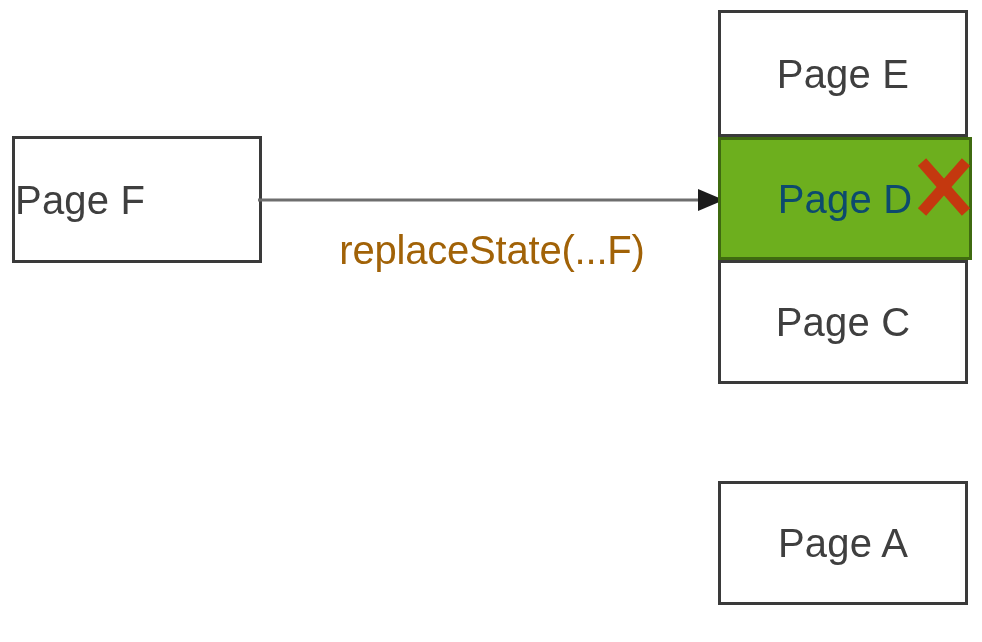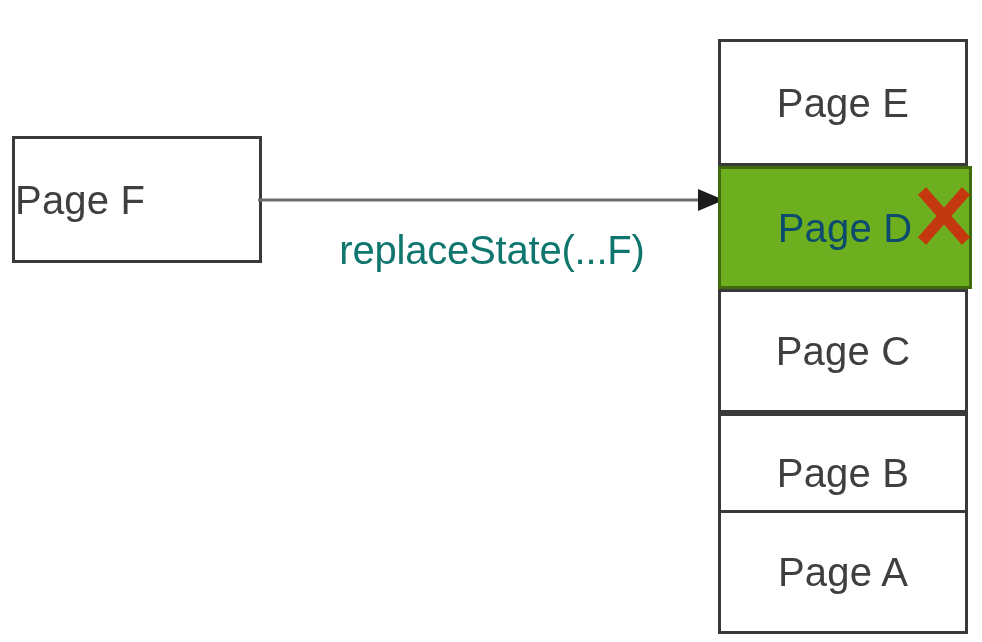--- a/index.html
+++ b/index.html
@@ -58,21 +58,20 @@
   .stack-cell {
     position: absolute;
     left: 0;
     box-sizing: border-box;
     width: 250px;
     background: #ffffff;
     border: 3px solid #3a3a3a;
     display: flex;
     align-items: center;
     justify-content: center;
-    margin-top: 29px;
   }
   .stack-cell.highlighted {
     background: #6DAF1E;
     border-color: #3f6a10;
     width: 254px;
     z-index: 3;
   }
   .stack-cell.highlighted .box-label {
     color: #0c4a6e;
   }
@@ -107,21 +106,21 @@
 
   
   #transition-label {
     position: absolute;
     left: 262px;
     top: 228px;
     width: 460px;
     text-align: center;
     font-size: 40px;
     line-height: 1.1;
-    color: #0f766e;
+    color: #a16207;
     white-space: nowrap;
     letter-spacing: -0.2px;
   }
 </style>
 </head>
 <body>
 
 <div id="canvas">
 
   <div class="box" id="source-box">
@@ -147,23 +146,20 @@
       <svg id="delete-marker" viewBox="0 0 54 58">
         <line x1="5" y1="4" x2="49" y2="54" stroke="#C4380F" stroke-width="11" stroke-linecap="butt"></line>
         <line x1="49" y1="4" x2="5" y2="54" stroke="#C4380F" stroke-width="11" stroke-linecap="butt"></line>
       </svg>
     </div>
 
     <div class="stack-cell" id="cell-c">
       <span class="box-label">Page C</span>
     </div>
 
-    <div class="stack-cell" id="cell-b">
-      <span class="box-label">Page B</span>
-    </div>
 
     <div class="stack-cell" id="cell-a">
       <span class="box-label">Page A</span>
     </div>
 
   </div>
 
 </div>
 
 </body></html>

